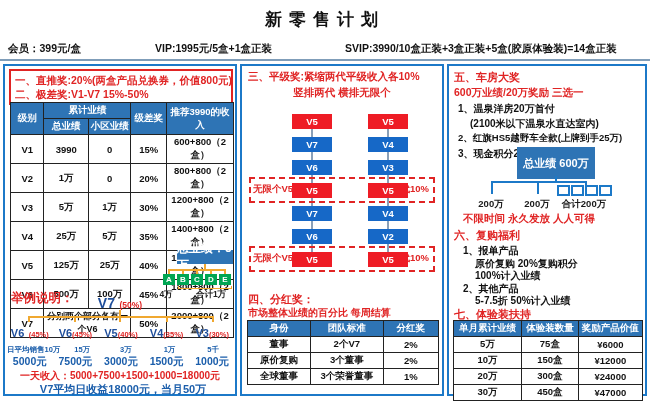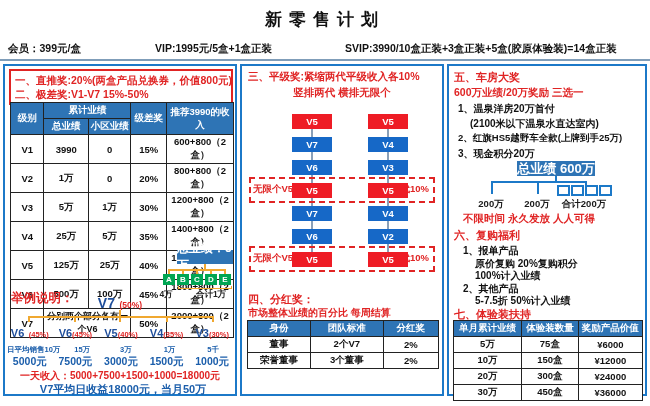--- a/index.html
+++ b/index.html
@@ -243,37 +243,42 @@
       <th>身份</th>
       <th>团队标准</th>
       <th>分红奖</th>
     </tr>
     <tr>
       <td>董事</td>
           <td>2个V7</td>
           <td>2%</td>
     </tr>
     <tr>
-      <td>荣誉董事</td>
+      <td>原价复购</td>
           <td>3个董事</td>
           <td>2%</td>
+    </tr>
+    <tr>
+      <td>全球董事</td>
+          <td>3个荣誉董事</td>
+          <td>1%</td>
     </tr>
   </tbody>
     </table>
 </div>
 
 <div class="panel" id="panel-right">
   <div class="abs r-title" style="left:5px;top:4px;">五、车房大奖</div>
   <div class="abs r-title" style="left:5px;top:20px;font-size:10.5px;">600万业绩/20万奖励 三选一</div>
   <div class="abs r-item" style="left:9px;top:36px;">1、温泉洋房20万首付</div>
   <div class="abs r-item" style="left:21px;top:51px;">(2100米以下温泉水直达室内)</div>
   <div class="abs r-item" style="left:9px;top:66px;font-size:9.5px;">2、红旗HS5越野车全款(上牌到手25万)</div>
   <div class="abs r-item" style="left:9px;top:81px;">3、现金积分20万</div>
 
-  <div class="abs bluebox" style="left:68px;top:95px;width:78px;height:15px;font-size:13px;">总业绩 600万</div>
+  <div class="abs bluebox" style="left:68px;top:81px;width:78px;height:32px;font-size:11px;">总业绩 600万</div>
   <div class="abs bline" style="left:106px;top:110px;width:2px;height:5px;"></div>
   <div class="abs bline" style="left:42px;top:115px;width:96px;height:2px;"></div>
   <div class="abs bline" style="left:42px;top:115px;width:2px;height:13px;"></div>
   <div class="abs bline" style="left:88px;top:115px;width:2px;height:13px;"></div>
   <div class="abs bline" style="left:136px;top:115px;width:2px;height:4px;"></div>
   <div class="abs ebox" style="left:108px;top:119px;"></div>
   <div class="abs ebox" style="left:122px;top:119px;"></div>
   <div class="abs ebox" style="left:136px;top:119px;"></div>
   <div class="abs ebox" style="left:150px;top:119px;"></div>
   <div class="abs center-text" style="left:22px;top:132px;width:40px;font-size:9.5px;">200万</div>
@@ -313,17 +318,17 @@
           <td>¥12000</td>
     </tr>
     <tr>
       <td>20万</td>
           <td>300盒</td>
           <td>¥24000</td>
     </tr>
     <tr>
       <td>30万</td>
           <td>450盒</td>
-          <td>¥36000</td>
+          <td>¥47000</td>
     </tr>
   </tbody>
     </table>
 </div>
 
 </body></html>

